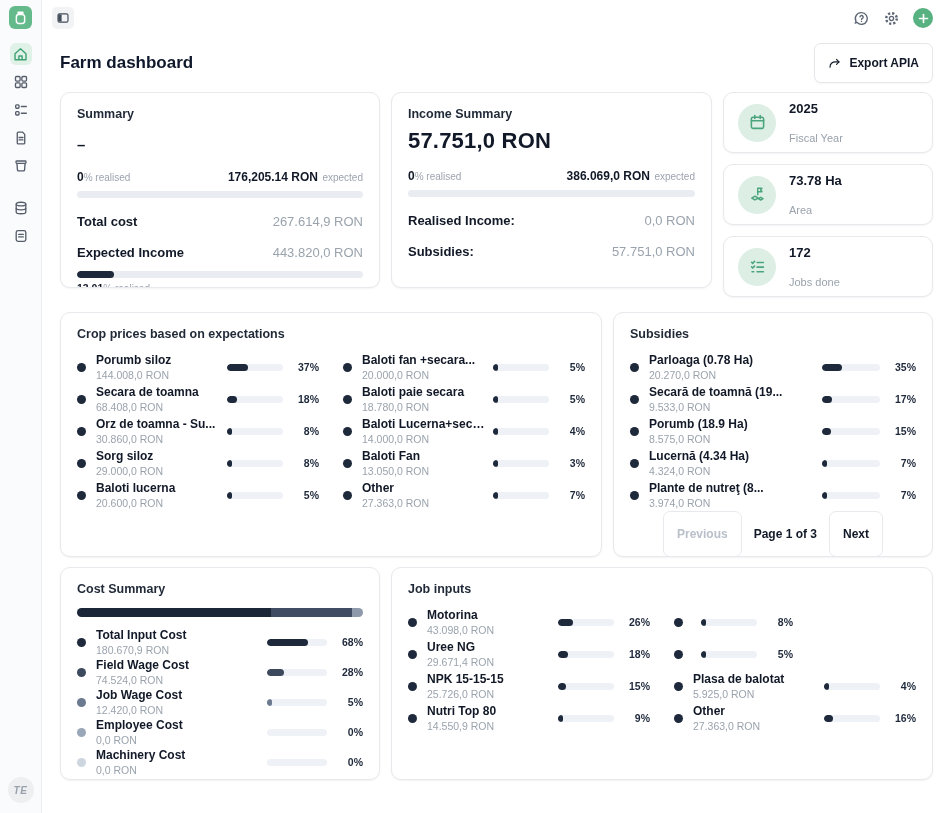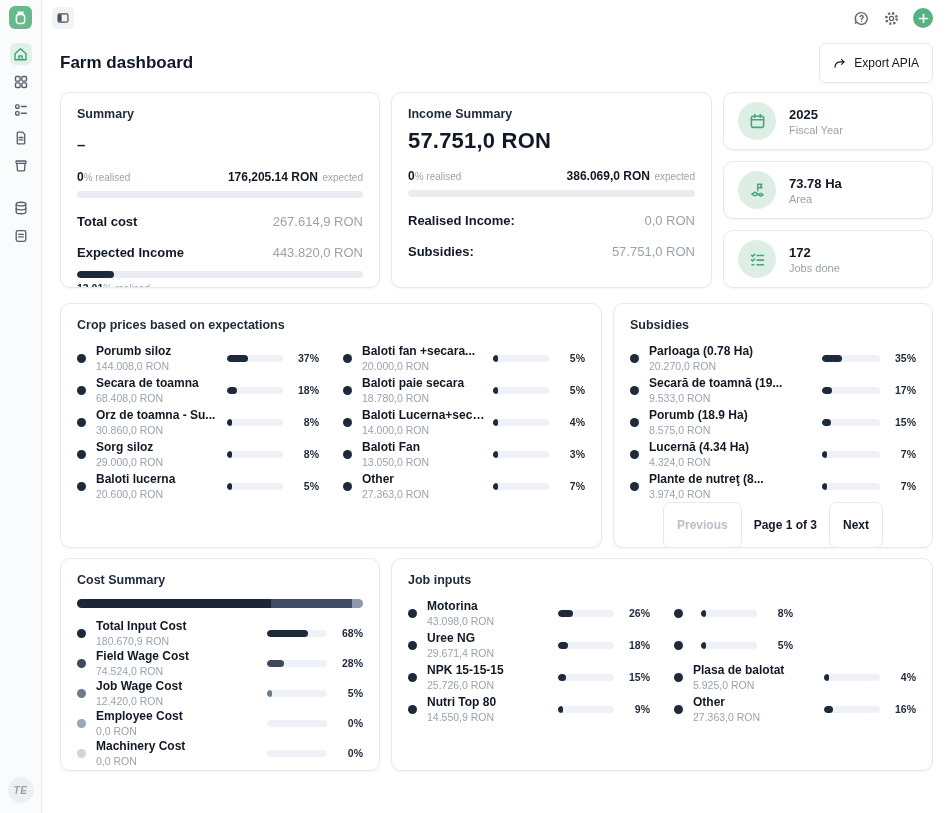--- a/index.html
+++ b/index.html
@@ -45,21 +45,21 @@
     width:20px; height:20px; border-radius:50%; border:none; background:#57b181; color:#fff;
     display:grid; place-items:center; cursor:pointer;
   }
 
   .content { margin-left:8px; display:flex; flex-direction:column; }
   .page-header { display:flex; align-items:center; margin-top:13px; }
   .page-title { font-size:17px; font-weight:700; color:#0f172a; }
   .export-btn {
     margin-left:auto; display:flex; align-items:center; gap:8px; background:#fff;
     border:1px solid #e5e7eb; border-radius:7px; padding:12px 13px; font-size:12px;
-    font-weight:400; color:#111827; box-shadow:0 1px 2px rgba(16,24,40,.04); cursor:pointer;
+    font-weight:700; color:#111827; box-shadow:0 1px 2px rgba(16,24,40,.04); cursor:pointer;
   }
 
   .row { display:flex; gap:11px; }
   .row1 { margin-top:9px; }
   .row2 { margin-top:15px; }
   .row3 { margin-top:10px; }
 
   .card {
     background:#fff; border:1px solid #e7e9ec; border-radius:10px;
     box-shadow:0 1px 2px rgba(16,24,40,.05); padding:14px 16px; overflow:hidden;
@@ -85,21 +85,21 @@
   .realised-note b { color:#111827; font-size:10.5px; }
 
   
   .stats-col { width:210px; flex:none; display:flex; flex-direction:column; gap:11px; }
   .stat-card { flex:1; display:flex; align-items:center; gap:13px; padding:8px 14px; }
   .stat-icon {
     width:38px; height:38px; border-radius:50%; background:#ddeee5; color:#4ba47c;
     display:grid; place-items:center; flex:none;
   }
   .stat-value { font-size:13px; font-weight:700; }
-  .stat-label { font-size:11px; color:#9aa3ad; margin-top:2px; }
+  .stat-label { font-size:11px; color:#9aa3ad; margin-top:16px; }
 
   
   .crop-card { width:542px; flex:none; height:245px; }
   .subs-card { flex:1; height:245px; display:flex; flex-direction:column; }
   .cost-card { width:320px; flex:none; height:213px; }
   .job-card { flex:1; height:213px; }
   .cols { display:flex; gap:24px; margin-top:10px; }
   .col { flex:1; min-width:0; }
   .li { display:flex; align-items:center; height:32px; }
   .cost-list { margin-top:10px; }

